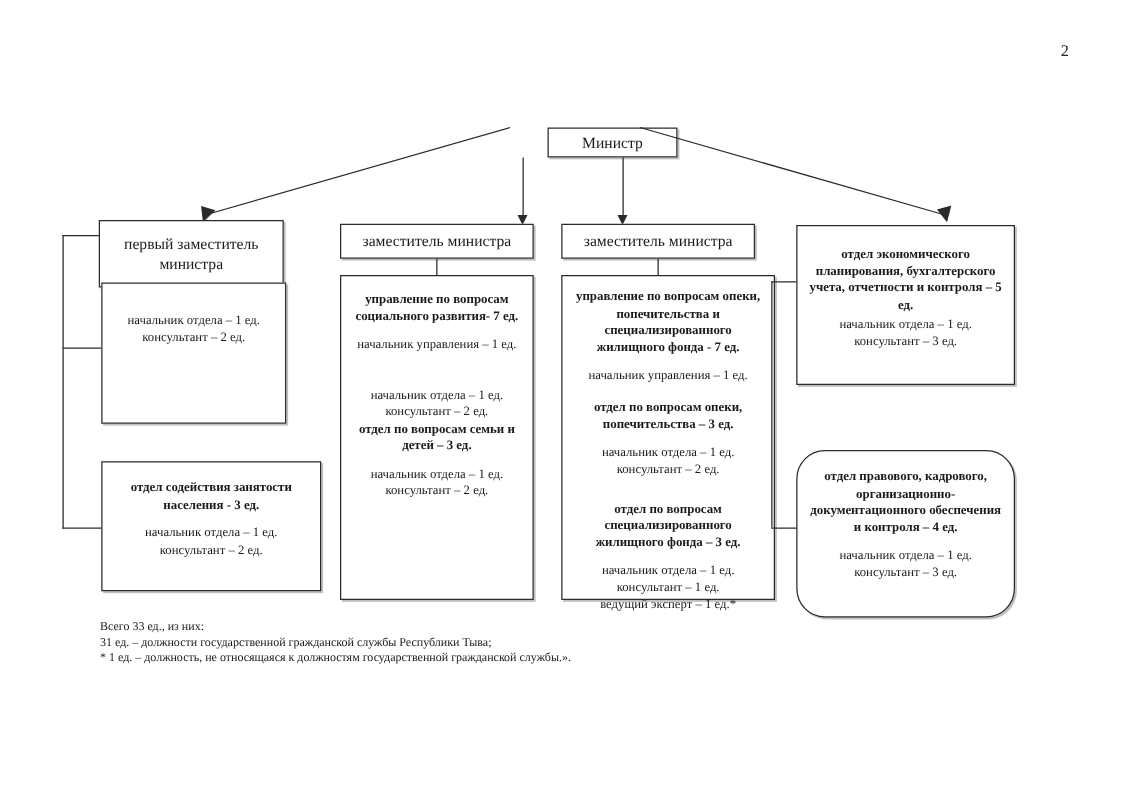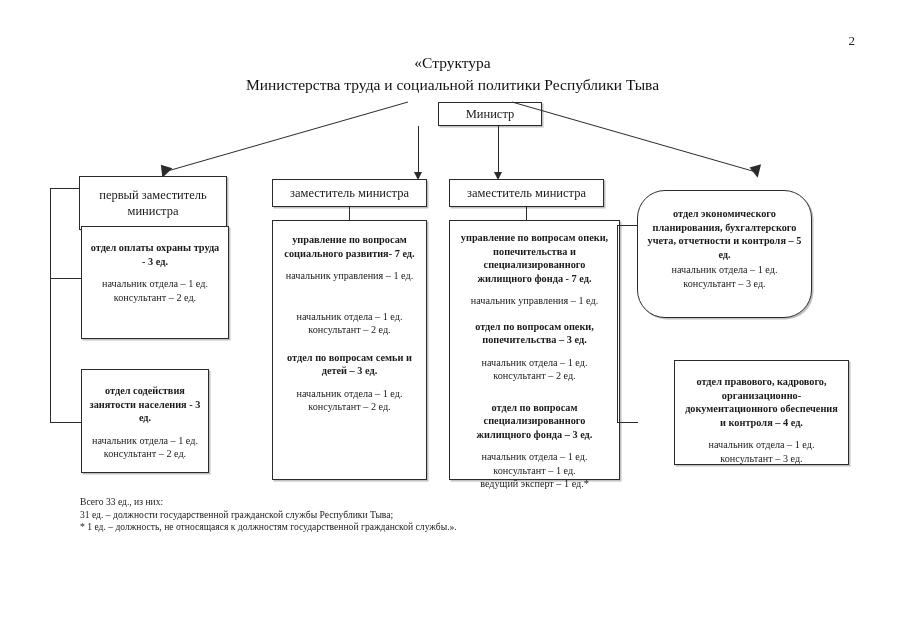--- a/index.html
+++ b/index.html
@@ -111,24 +111,20 @@
   }
   .footnotes div { white-space: nowrap; }
 </style>
 </head>
 <body>
 
 <div class="page">
 
   <div class="page-number">2</div>
 
-  <div class="doc-title">
-    <span class="line1">«Структура</span>
-    <span class="line2">Министерства труда и социальной политики Республики Тыва</span>
-  </div>
 
   <div class="box center-v" style="left:406px; top:102px; width:104px; height:24px;margin-left:32px;">
     <div class="box-inner">
       <div class="ttl">Министр</div>
     </div>
   </div>
 
   <svg class="diag" style="left:150px; top:100px; width:260px; height:84px;" viewBox="0 0 260 84">
     <line x1="258" y1="2" x2="14" y2="72" stroke="#2b2b2b" stroke-width="1"></line>
     <polygon points="14,78 9,66 21,66" fill="#2b2b2b" transform="rotate(16 14 72)"></polygon>
@@ -164,30 +160,29 @@
   </div>
 
   <div class="ln vln" style="left:50px; top:188px; height:235px;"></div>
   <div class="ln hln" style="left:50px; top:188px; width:30px;"></div>
   <div class="ln hln" style="left:50px; top:278px; width:32px;"></div>
   <div class="ln hln" style="left:50px; top:422px; width:32px;"></div>
 
   <div class="box" style="left:81px; top:226px; width:148px; height:113px;">
     <div class="box-inner" style="padding-top:14px;">
       <div class="unit">
-        <div class="unit-head">отдел оплаты охраны труда - 3 ед.</div>
-        <div class="unit-list">
-          <div>начальник отдела – 1 ед.</div>
-          <div>консультант – 2 ед.</div>
-        </div>
-      </div>
-    </div>
-  </div>
-
-  <div class="box" style="left:81px; top:369px; width:128px; height:104px;">
+        <div class="unit-list">
+          <div>начальник отдела – 1 ед.</div>
+          <div>консультант – 2 ед.</div>
+        </div>
+      </div>
+    </div>
+  </div>
+
+  <div class="box" style="left:81px; top:369px; width:176px; height:104px;">
     <div class="box-inner" style="padding-top:14px;">
       <div class="unit">
         <div class="unit-head">отдел содействия занятости населения - 3 ед.</div>
         <div class="unit-list">
           <div>начальник отдела – 1 ед.</div>
           <div>консультант – 2 ед.</div>
         </div>
       </div>
     </div>
   </div>
@@ -201,21 +196,21 @@
         <div class="unit-list">
           <div>начальник управления – 1 ед.</div>
         </div>
       </div>
       <div class="unit" style="margin-top:18px;">
         <div class="unit-list">
           <div>начальник отдела – 1 ед.</div>
           <div>консультант – 2 ед.</div>
         </div>
       </div>
-      <div class="unit" style="margin-top:14px;">
+      <div class="unit" style="">
         <div class="unit-head">отдел по вопросам семьи и детей – 3 ед.</div>
         <div class="unit-list">
           <div>начальник отдела – 1 ед.</div>
           <div>консультант – 2 ед.</div>
         </div>
       </div>
     </div>
   </div>
 
   <div class="ln vln" style="left:526px; top:207px; height:13px;"></div>
@@ -243,33 +238,33 @@
           <div>ведущий эксперт – 1 ед.*</div>
         </div>
       </div>
     </div>
   </div>
 
   <div class="ln vln" style="left:617px; top:225px; height:197px;"></div>
   <div class="ln hln" style="left:617px; top:225px; width:21px;"></div>
   <div class="ln hln" style="left:617px; top:422px; width:21px;"></div>
 
-  <div class="box" style="left:637px; top:190px; width:175px; height:128px;border-radius:28px;">
+  <div class="box" style="left:637px; top:180px; width:175px; height:128px;">
     <div class="box-inner" style="padding-top:16px;">
       <div class="unit">
         <div class="unit-head">отдел экономического планирования, бухгалтерского учета, отчетности и контроля – 5 ед.</div>
         <div class="unit-list wrap" style="margin-top:2px;">
           <div>начальник отдела – 1 ед.</div>
           <div>консультант – 3 ед.</div>
         </div>
       </div>
     </div>
   </div>
 
-  <div class="box" style="left:674px; top:360px; width:175px; height:105px;">
+  <div class="box" style="left:637px; top:360px; width:175px; height:134px;border-radius:23px;">
     <div class="box-inner" style="padding-top:14px;">
       <div class="unit">
         <div class="unit-head">отдел правового, кадрового, организационно-документационного обеспечения и контроля – 4 ед.</div>
         <div class="unit-list">
           <div>начальник отдела – 1 ед.</div>
           <div>консультант – 3 ед.</div>
         </div>
       </div>
     </div>
   </div>

